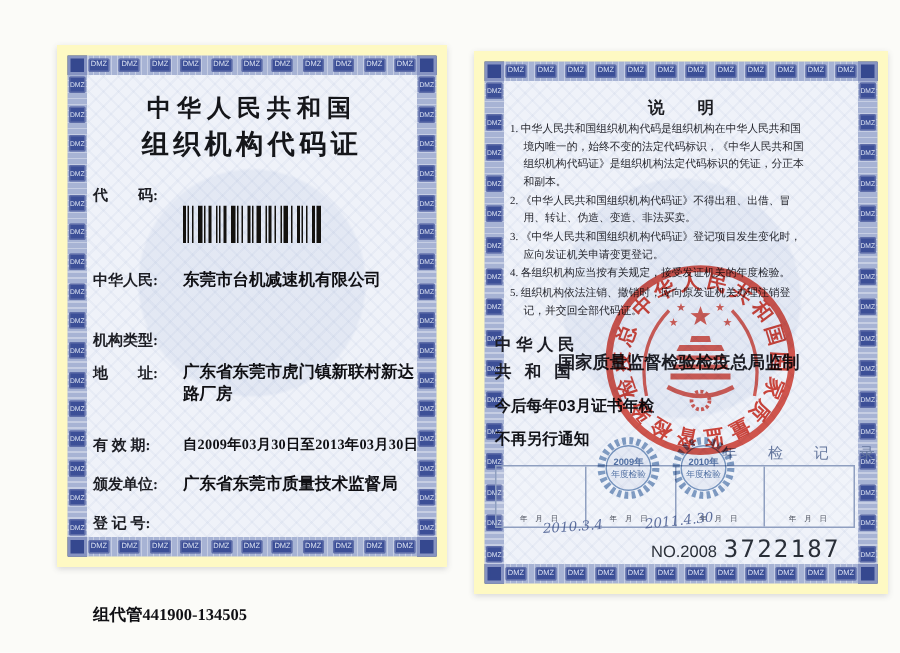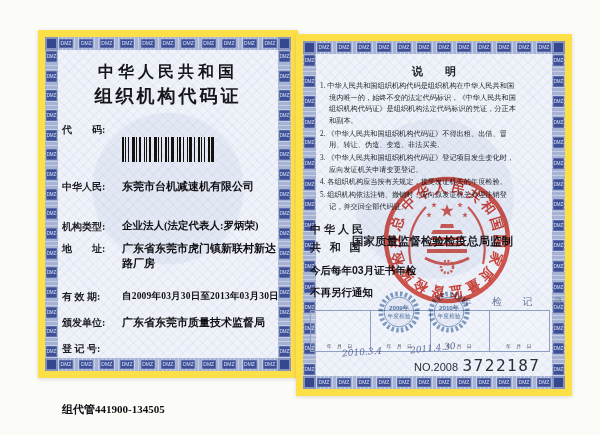--- a/index.html
+++ b/index.html
@@ -2,23 +2,23 @@
 <html><head>
 <meta charset="utf-8">
 <style>
   html,body{margin:0;padding:0;}
   body{
     width:600px;height:435px;position:relative;overflow:hidden;
     background:#fbfbf8;
     font-family:"Liberation Sans",sans-serif;
     -webkit-font-smoothing:antialiased;
   }
-  .page{position:absolute;background:#fde047;box-shadow:0 1px 4px rgba(60,60,70,.18);}
+  .page{position:absolute;background:#fef9c3;box-shadow:0 1px 4px rgba(60,60,70,.18);}
   #pageL{left:38px;top:30px;width:260px;height:348px;}
-  #pageR{left:296px;top:34px;width:276px;height:362px;}
+  #pageR{left:316px;top:34px;width:276px;height:362px;}
 
   
   .frame{position:absolute;inset:7px;}
   .strip{position:absolute;display:flex;justify-content:space-between;align-items:center;
     background:#a7b3d4;
     background-image:repeating-linear-gradient(90deg,rgba(255,255,255,.35) 0 1px,transparent 1px 4px);}
   .strip[data-blocks="v"]{background-image:repeating-linear-gradient(0deg,rgba(255,255,255,.35) 0 1px,transparent 1px 4px);}
   .strip.top{left:13px;right:13px;top:0;height:13px;flex-direction:row;padding:0 1px;}
   .strip.bottom{left:13px;right:13px;bottom:0;height:13px;flex-direction:row;padding:0 1px;}
   .strip.left{top:13px;bottom:13px;left:0;width:13px;flex-direction:column;padding:1px 0;}
@@ -204,21 +204,20 @@
       <i style="width: 3px; margin-right: 2px;"></i>
     </div>
 
   <div class="row" id="rowName">
     <span class="lbl">中华人民:</span>
     <span class="val">东莞市台机减速机有限公司</span>
   </div>
 
   <div class="row" id="rowType">
     <span class="lbl">机构类型:</span>
-    <span class="val">企业法人(法定代表人:罗炳荣)</span>
   </div>
 
   <div class="row" id="rowAddr">
     <span class="lbl">地　　址:</span>
     <span class="val">广东省东莞市虎门镇新联村新达路厂房</span>
   </div>
 
   <div class="row" id="rowValid">
     <span class="lbl">有 效 期:</span>
     <span class="val">自2009年03月30日至2013年03月30日</span>

